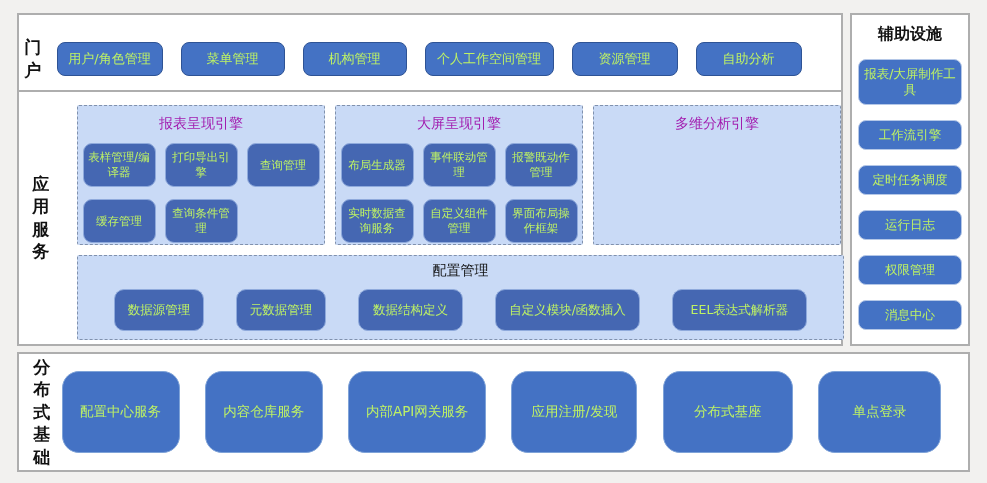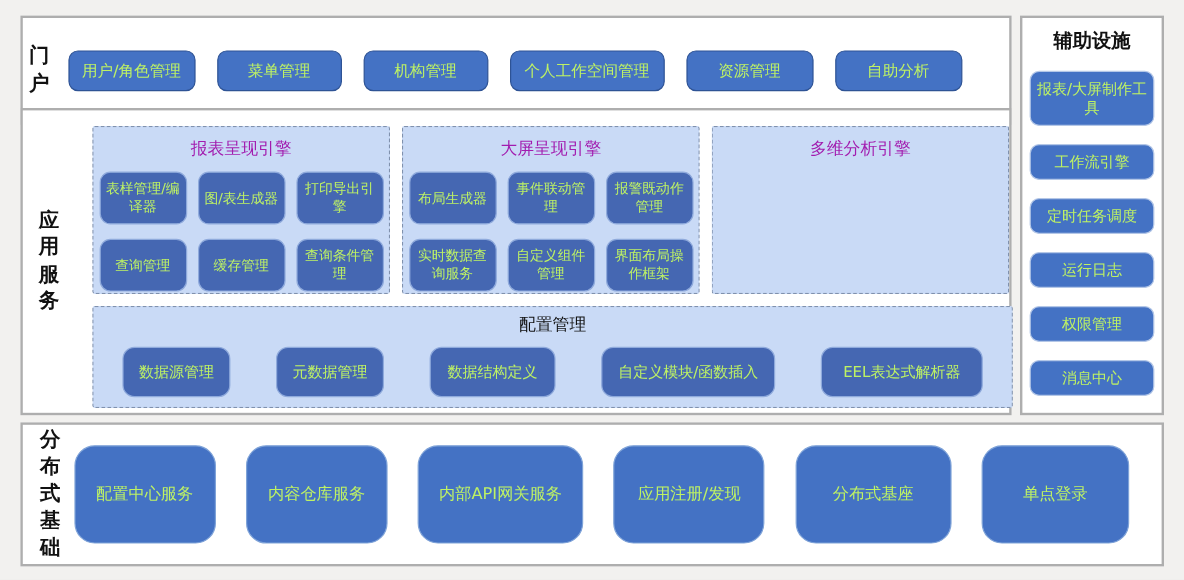--- a/index.html
+++ b/index.html
@@ -25,21 +25,21 @@
   .apps .vlabel{position:absolute;left:12px;top:50%;transform:translateY(-50%);}
   .engines{position:absolute;left:58px;top:13px;display:flex;gap:10px;}
   .engine{width:248px;height:140px;background:#c9daf6;border:1px dashed #8091ad;border-radius:2px;box-sizing:border-box;}
   .engine-title{text-align:center;font-size:14px;color:#a21caf;margin-top:9px;}
   .engine-grid{display:grid;grid-template-columns:repeat(3,73px);justify-content:center;gap:12px 9px;margin-top:10px;}
   .btn.inner{background:#4567b2;border:1px solid #8faadc;border-radius:9px;height:44px;
              font-size:11.5px;line-height:1.3;padding:0 2px;}
   .config{position:absolute;left:58px;top:163px;width:767px;height:85px;background:#c9daf6;
           border:1px dashed #8091ad;border-radius:2px;box-sizing:border-box;}
   .config-title{text-align:center;font-size:14px;color:#111;margin-top:6px;}
-  .config-row{display:flex;justify-content:space-between;align-items:center;margin-top:9px;padding:0 24px;}
+  .config-row{display:flex;justify-content:space-between;align-items:center;margin-top:9px;padding:0 36px;}
   .btn.cfg{background:#4567b2;border:1px solid #8faadc;border-radius:10px;height:42px;font-size:12.5px;}
 
   
   .aux{left:850px;top:13px;width:120px;height:333px;display:flex;flex-direction:column;align-items:center;padding-top:9px;}
   .aux-title{font-weight:bold;font-size:16px;color:#111;}
   .aux-col{display:flex;flex-direction:column;gap:15px;margin-top:14px;align-items:center;}
   .btn.side{background:#4472c4;border:1px solid #b4c7e7;border-radius:8px;width:104px;height:30px;
             font-size:12.5px;line-height:1.25;}
   .btn.side.tall{height:46px;}
 
@@ -66,21 +66,20 @@
   </section>
 
   <section class="panel apps">
     <div class="vlabel">应用服务</div>
 
     <div class="engines">
       <div class="engine">
         <div class="engine-title">报表呈现引擎</div>
         <div class="engine-grid">
           <div class="btn inner">表样管理/编译器</div>
-          <div class="btn inner">图/表生成器</div>
           <div class="btn inner">打印导出引擎</div>
           <div class="btn inner">查询管理</div>
           <div class="btn inner">缓存管理</div>
           <div class="btn inner">查询条件管理</div>
         </div>
       </div>
 
       <div class="engine">
         <div class="engine-title">大屏呈现引擎</div>
         <div class="engine-grid">

